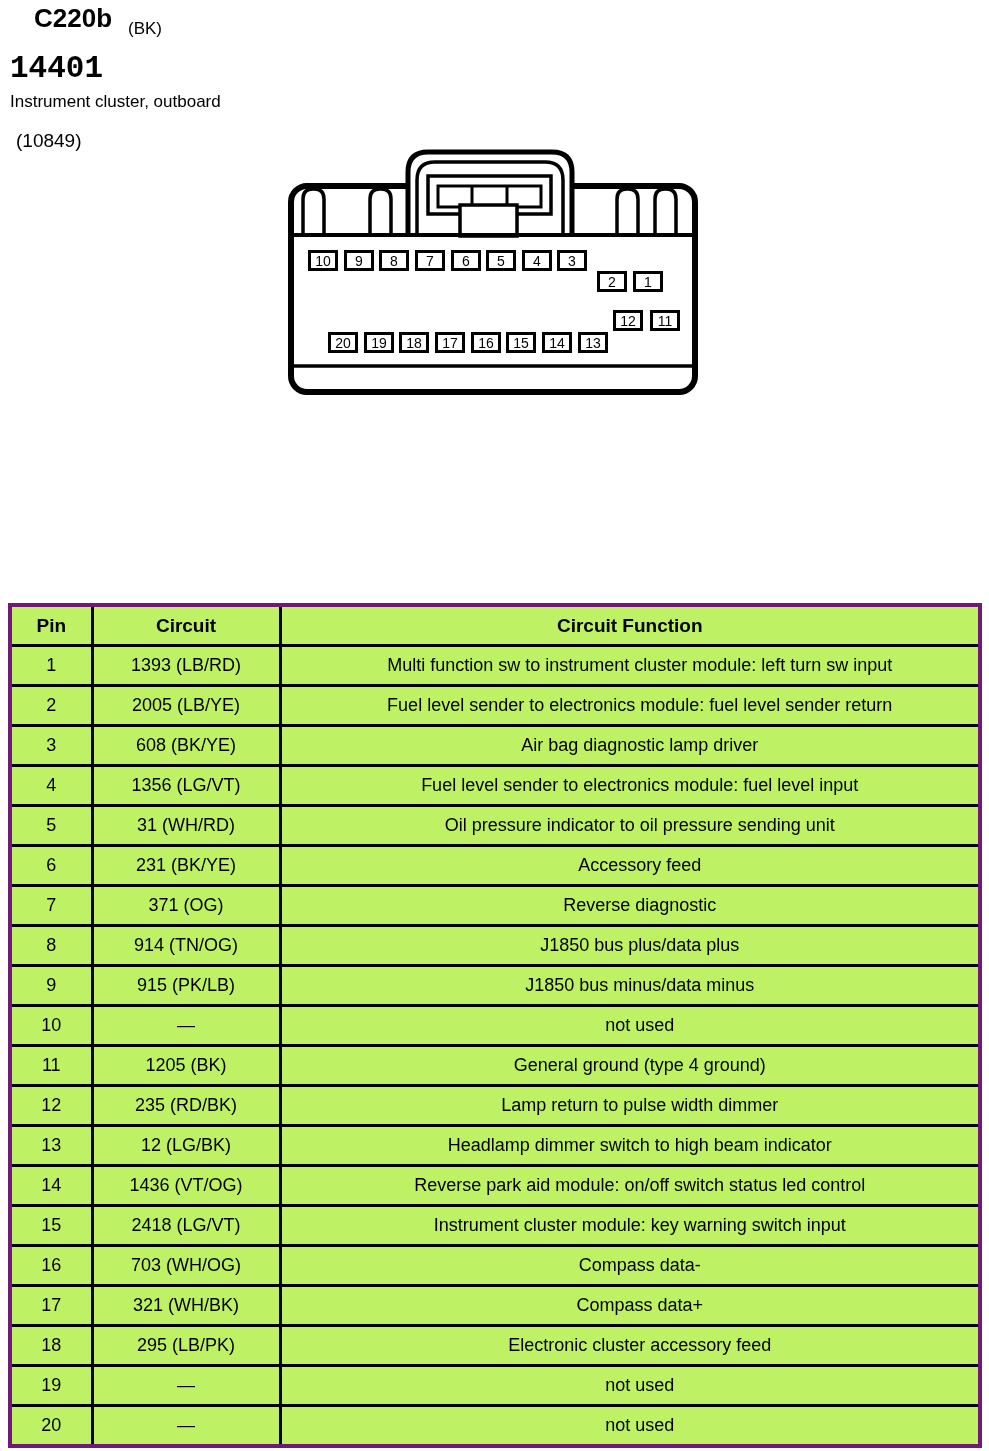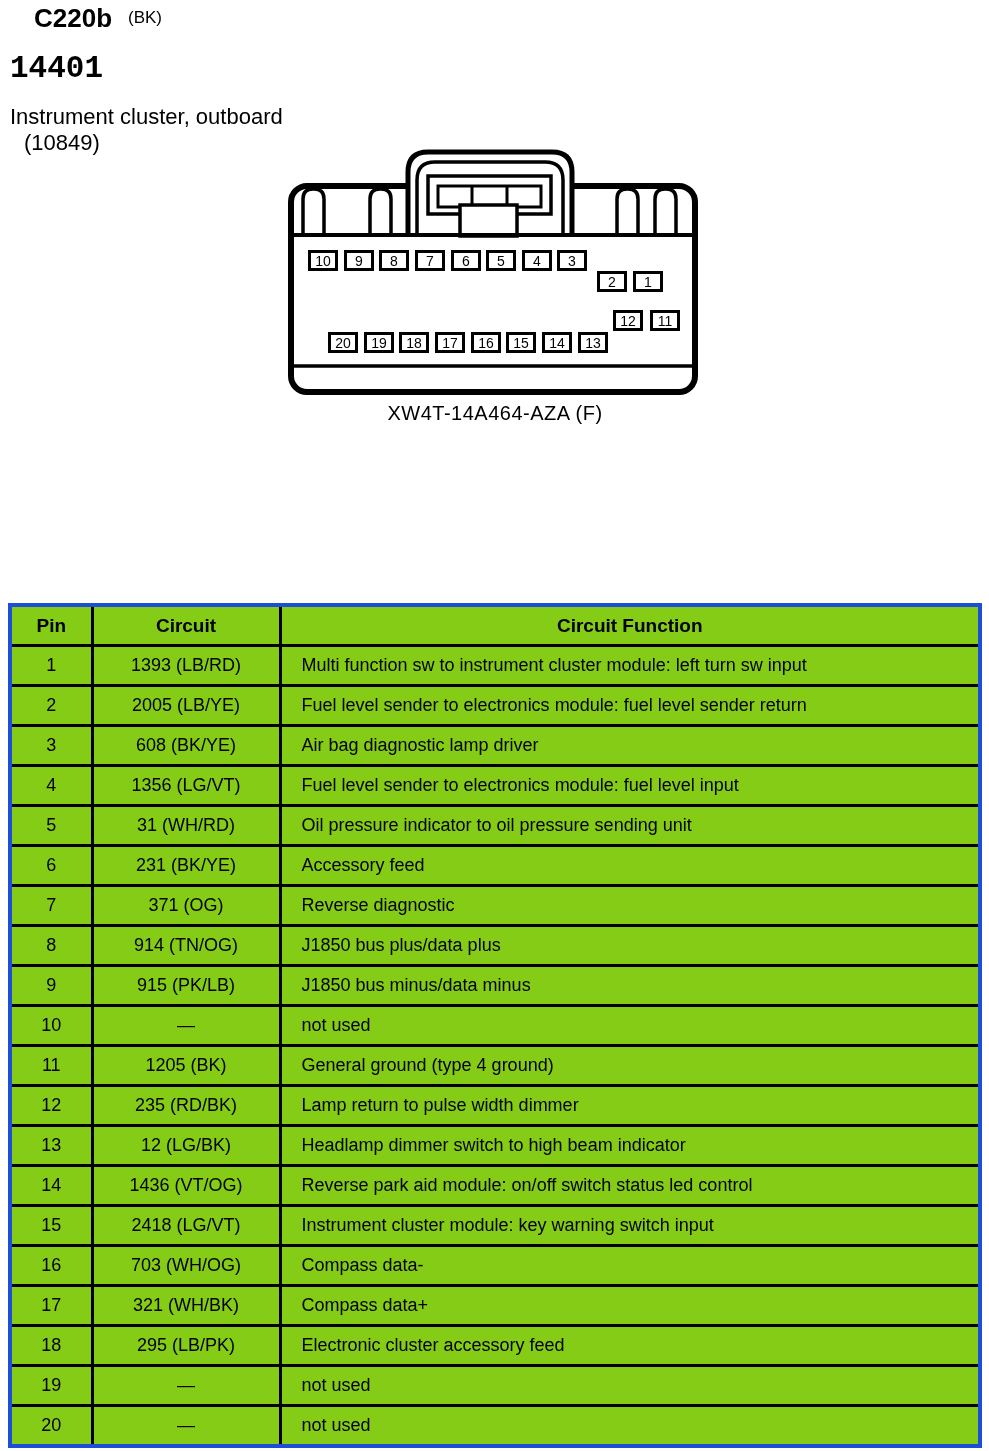--- a/index.html
+++ b/index.html
@@ -1,48 +1,48 @@
 <!DOCTYPE html>
 <html><head>
 <meta charset="utf-8">
 <style>
   html,body{margin:0;padding:0;background:#fff;}
   .page{
     position:relative;width:989px;height:1451px;background:#ffffff;
     color:#000;font-family:"Liberation Sans",sans-serif;overflow:hidden;
   }
   .hdr-id{position:absolute;left:10px;top:3px;font-size:26px;font-weight:bold;margin-left:24px;}
-  .hdr-color{position:absolute;left:128px;top:8px;font-size:17px;font-weight:normal;}
+  .hdr-color{position:absolute;left:128px;top:19px;font-size:17px;font-weight:normal;}
   .hdr-part{position:absolute;left:10px;top:51px;font-size:31px;font-weight:bold;font-family:Liberation Mono, monospace;}
-  .hdr-desc{position:absolute;left:10px;top:104px;font-size:22px;}
-  .hdr-desc2{position:absolute;left:24px;top:130px;font-size:22px;}
+  .hdr-desc{position:absolute;left:10px;top:92px;font-size:17px;}
+  .hdr-desc2{position:absolute;left:16px;top:130px;font-size:19px;}
 
   .connector-svg{position:absolute;left:0;top:0;width:989px;height:450px;}
 
   .pin-box{
     position:absolute;width:30px;height:21px;border:3px solid #000;
     box-sizing:border-box;background:#fff;display:flex;align-items:center;
     justify-content:center;font-size:14px;line-height:1;
   }
   .caption{
     position:absolute;left:270px;top:402px;width:450px;text-align:center;
     font-size:20px;letter-spacing:0.5px;
   }
 
   table.pinout{
     position:absolute;left:8px;top:603px;width:970px;
-    border-collapse:collapse;table-layout:fixed;border:4px solid #1d4ed8;
-    background:#84cc16;
+    border-collapse:collapse;table-layout:fixed;border:4px solid #701a75;
+    background:#bef264;
   }
   .pinout th,.pinout td{
     border:3px solid #000;height:37px;padding:0;font-size:18px;
     text-align:center;vertical-align:middle;overflow:hidden;white-space:nowrap;
   }
   .pinout th{font-size:19px;font-weight:bold;}
-  .pinout td.fn{text-align:left;padding-left:20px;margin-left:46px;}
+  .pinout td.fn{text-align:center;padding-left:20px;margin-left:46px;}
 </style>
 </head>
 <body>
 
 <div class="page">
 
   <div class="hdr-id">C220b</div>
   <div class="hdr-color">(BK)</div>
   <div class="hdr-part">14401</div>
   <div class="hdr-desc">Instrument cluster, outboard</div>
@@ -83,21 +83,20 @@
 
   <div class="pin-box" style="left:328px;top:332px">20</div>
   <div class="pin-box" style="left:364px;top:332px">19</div>
   <div class="pin-box" style="left:399px;top:332px">18</div>
   <div class="pin-box" style="left:435px;top:332px">17</div>
   <div class="pin-box" style="left:471px;top:332px">16</div>
   <div class="pin-box" style="left:506px;top:332px">15</div>
   <div class="pin-box" style="left:542px;top:332px">14</div>
   <div class="pin-box" style="left:578px;top:332px">13</div>
 
-  <div class="caption">XW4T-14A464-AZA (F)</div>
 
   <table class="pinout">
     <colgroup>
         <col style="width:82px">
         <col style="width:188px">
         <col style="width:700px">
       </colgroup>
     <thead>
       <tr>
         <th>Pin</th>

